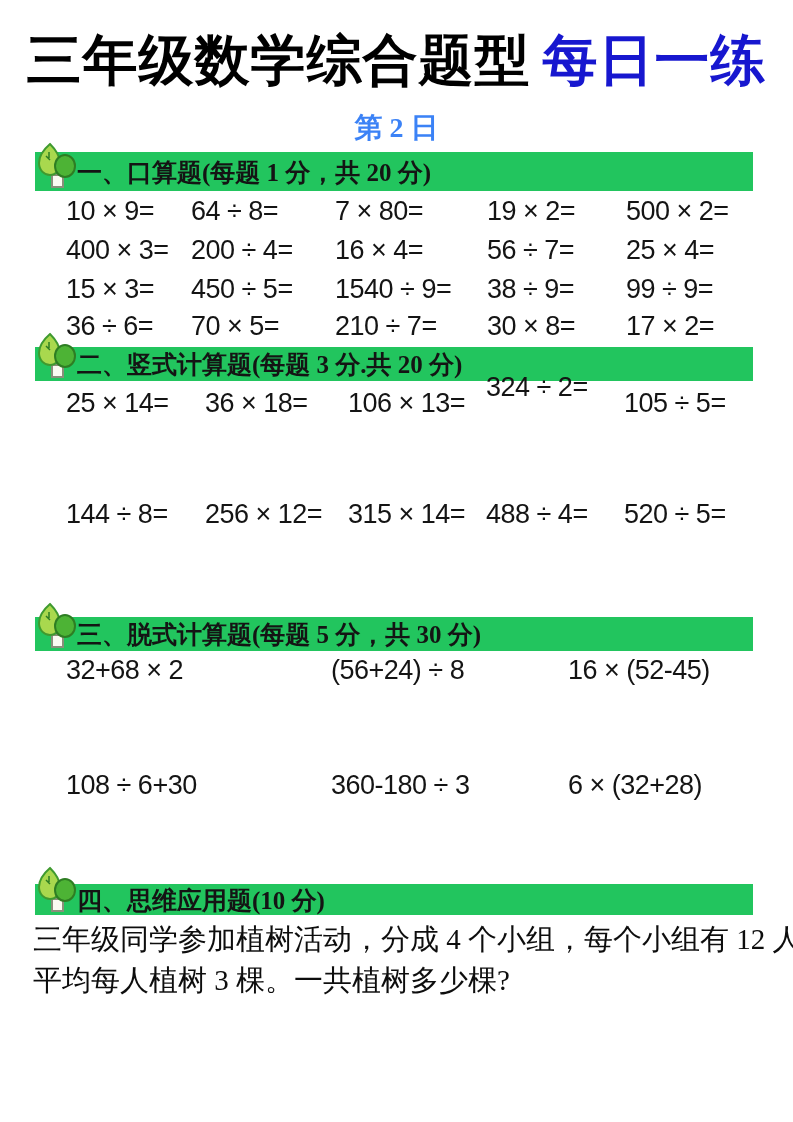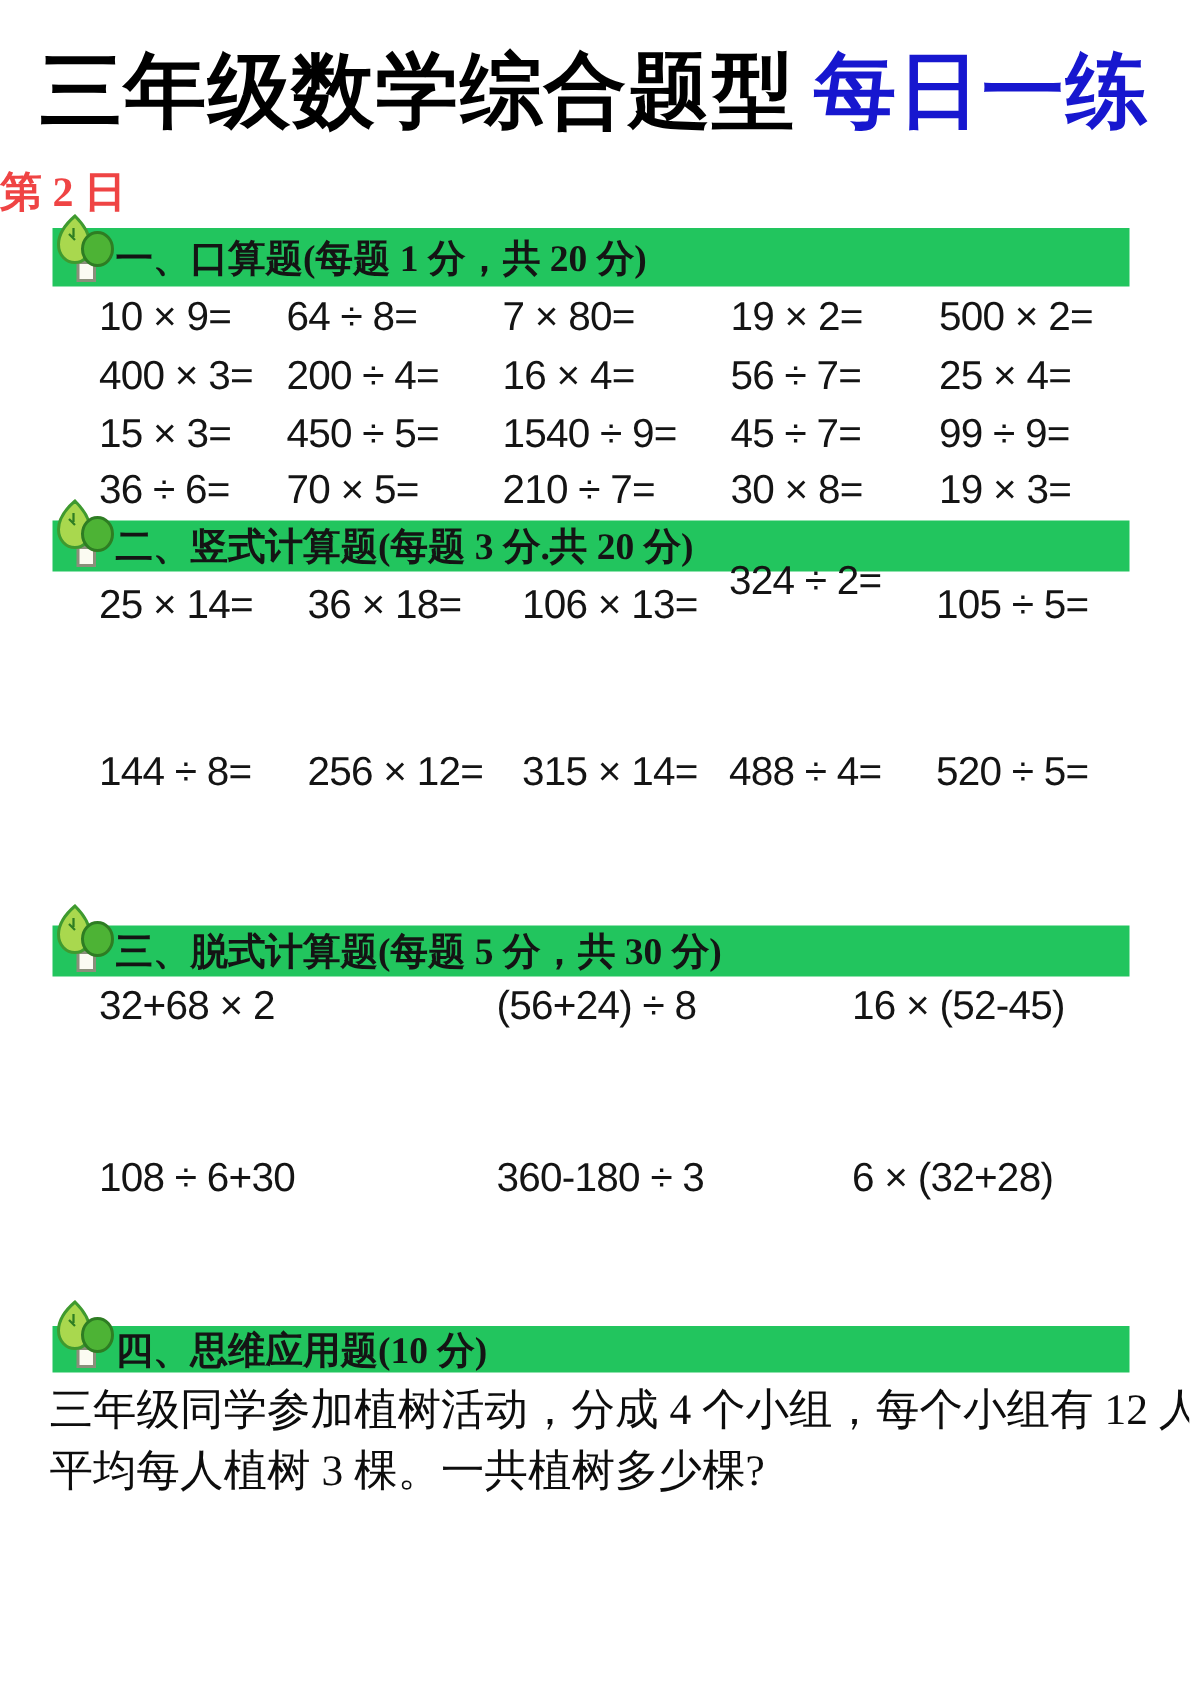--- a/index.html
+++ b/index.html
@@ -14,22 +14,23 @@
   .title{
     position:absolute;top:24px;left:0;width:100%;
     text-align:center;white-space:nowrap;
     font-family:"Liberation Serif", serif;
     font-weight:bold;font-size:55px;letter-spacing:1px;
     color:#000000;
   }
   .title .blue{color:#1717cf;}
   .subtitle{
     position:absolute;top:109px;left:0;width:100%;
+    text-align:center;
     font-family:"Liberation Serif", serif;
-    font-weight:bold;font-size:28px;color:#ef4444;
+    font-weight:bold;font-size:28px;color:#3b82f6;
   }
   .bar{
     position:absolute;left:35px;width:718px;
     background:#22c55e;
   }
   .bar-label{
     position:absolute;left:42px;top:50%;transform:translateY(-50%);
     font-family:"Liberation Serif", serif;
     font-weight:600;font-size:25px;white-space:nowrap;color:#141414;
   }
@@ -72,28 +73,28 @@
 
   <span class="cell" style="left:66px;top:235px;">400 × 3=</span>
   <span class="cell" style="left:191px;top:235px;">200 ÷ 4=</span>
   <span class="cell" style="left:335px;top:235px;">16 × 4=</span>
   <span class="cell" style="left:487px;top:235px;">56 ÷ 7=</span>
   <span class="cell" style="left:626px;top:235px;">25 × 4=</span>
 
   <span class="cell" style="left:66px;top:274px;">15 × 3=</span>
   <span class="cell" style="left:191px;top:274px;">450 ÷ 5=</span>
   <span class="cell" style="left:335px;top:274px;">1540 ÷ 9=</span>
-  <span class="cell" style="left:487px;top:274px;">45 ÷ 7=</span>
+  <span class="cell" style="left:487px;top:274px;">38 ÷ 9=</span>
   <span class="cell" style="left:626px;top:274px;">99 ÷ 9=</span>
 
   <span class="cell" style="left:66px;top:311px;">36 ÷ 6=</span>
   <span class="cell" style="left:191px;top:311px;">70 × 5=</span>
   <span class="cell" style="left:335px;top:311px;">210 ÷ 7=</span>
   <span class="cell" style="left:487px;top:311px;">30 × 8=</span>
-  <span class="cell" style="left:626px;top:311px;">19 × 3=</span>
+  <span class="cell" style="left:626px;top:311px;">17 × 2=</span>
 
   <div class="bar" style="top:347px;height:34px;">
     <svg class="tree" viewBox="0 0 40 48">
       <rect x="15" y="33" width="11" height="12" fill="#fbfbf2" stroke="#8a8f7a" stroke-width="2"></rect>
       <path d="M13 2 C6 8 2 14 2 21 C2 28 7 33 13 33 C19 33 23 28 23 21 C23 14 19 8 13 2 Z" fill="#a9d84e" stroke="#3f9a2f" stroke-width="2"></path>
       <ellipse cx="28" cy="24" rx="10" ry="11" fill="#4db335" stroke="#2e7d23" stroke-width="2"></ellipse>
       <path d="M9 14 l4 4 M12 10 l0 6" stroke="#2e7d23" stroke-width="1.5" fill="none"></path>
     </svg>
     <span class="bar-label">二、竖式计算题(每题 3 分.共 20 分)</span>
   </div>

